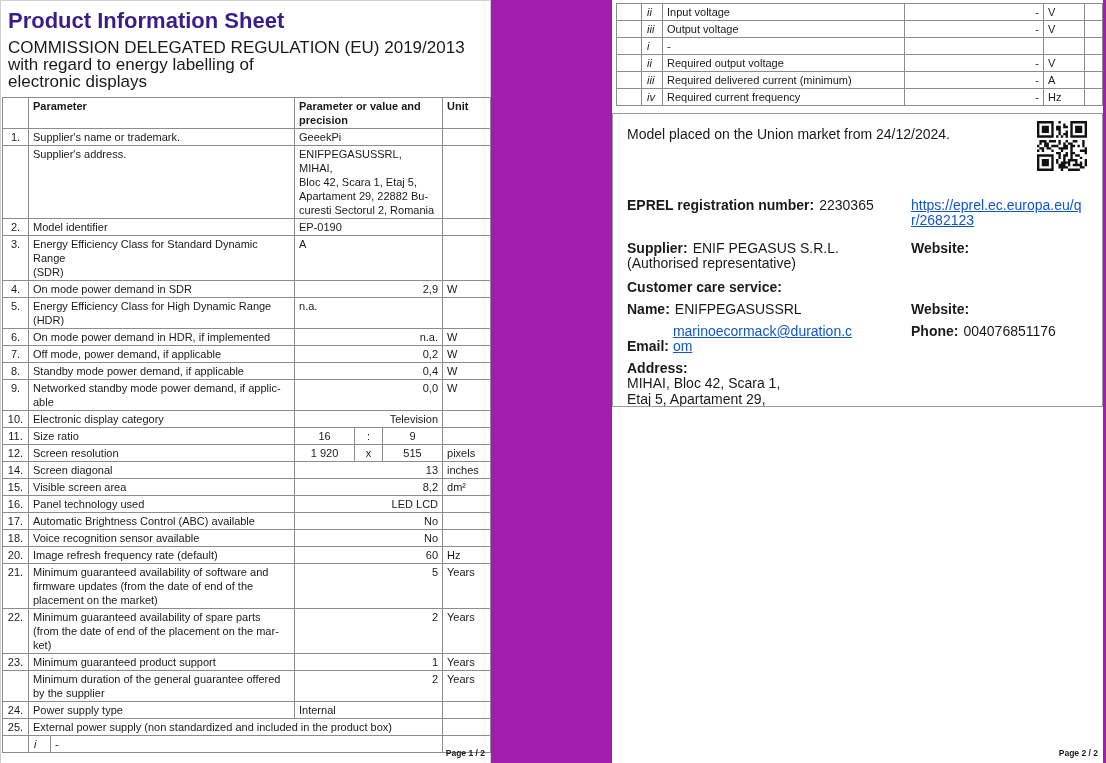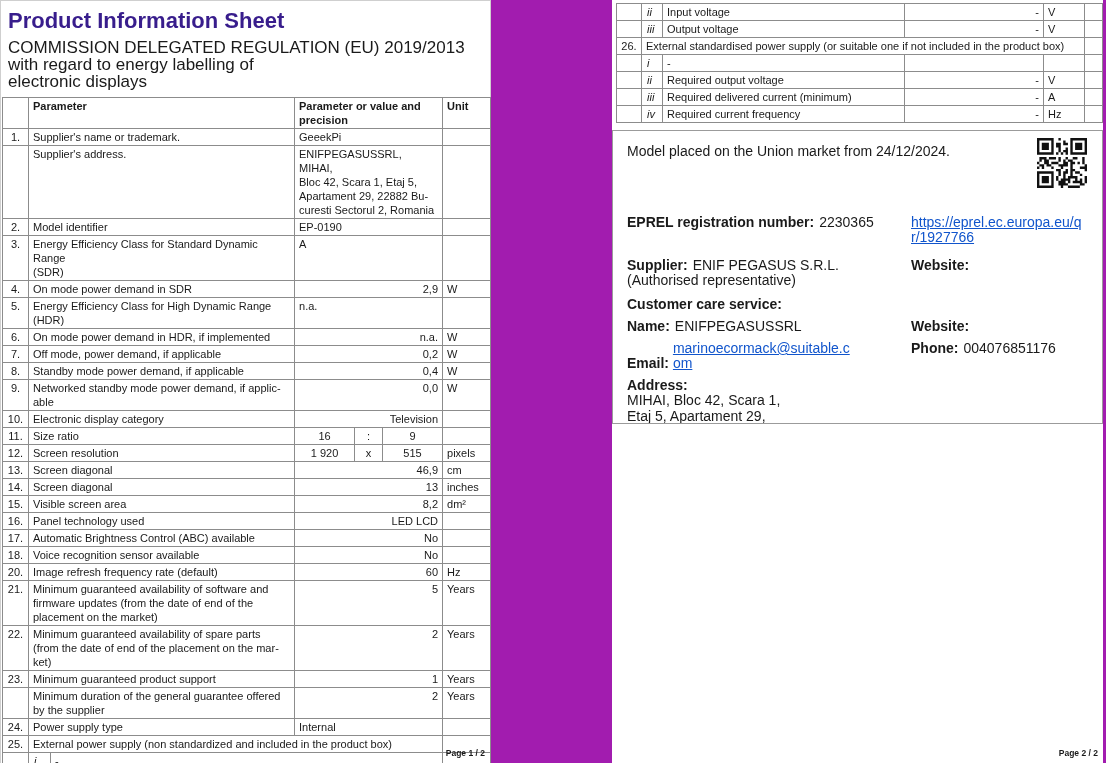--- a/index.html
+++ b/index.html
@@ -143,26 +143,20 @@
           </tr>
           <tr>
             <td class="num">12.</td>
             <td colspan="2">Screen resolution</td>
             <td class="ac">1 920</td>
             <td class="ac">x</td>
             <td class="ac">515</td>
             <td>pixels</td>
           </tr>
           <tr>
-            <td class="num">13.</td>
-            <td colspan="2">Screen diagonal</td>
-            <td class="ar" colspan="3">46,9</td>
-            <td>cm</td>
-          </tr>
-          <tr>
             <td class="num">14.</td>
             <td colspan="2">Screen diagonal</td>
             <td class="ar" colspan="3">13</td>
             <td>inches</td>
           </tr>
           <tr>
             <td class="num">15.</td>
             <td colspan="2">Visible screen area</td>
             <td class="ar" colspan="3">8,2</td>
             <td>dm²</td>
@@ -264,25 +258,20 @@
           </tr>
           <tr>
             <td class="num"></td>
             <td class="num sub">iii</td>
             <td>Output voltage</td>
             <td class="ar">-</td>
             <td>V</td>
             <td></td>
           </tr>
           <tr>
-            <td class="num">26.</td>
-            <td colspan="4">External standardised power supply (or suitable one if not included in the product box)</td>
-            <td></td>
-          </tr>
-          <tr>
             <td class="num"></td>
             <td class="num sub">i</td>
             <td>-</td>
             <td class="ar"></td>
             <td></td>
             <td></td>
           </tr>
           <tr>
             <td class="num"></td>
             <td class="num sub">ii</td>
@@ -315,21 +304,21 @@
 
       <svg class="qr" id="qr" viewBox="0 0 21 21">
           <path d="M0 0h1v1h-1zM1 0h1v1h-1zM2 0h1v1h-1zM3 0h1v1h-1zM4 0h1v1h-1zM5 0h1v1h-1zM6 0h1v1h-1zM9 0h1v1h-1zM14 0h1v1h-1zM15 0h1v1h-1zM16 0h1v1h-1zM17 0h1v1h-1zM18 0h1v1h-1zM19 0h1v1h-1zM20 0h1v1h-1zM0 1h1v1h-1zM6 1h1v1h-1zM11 1h1v1h-1zM14 1h1v1h-1zM20 1h1v1h-1zM0 2h1v1h-1zM2 2h1v1h-1zM3 2h1v1h-1zM4 2h1v1h-1zM6 2h1v1h-1zM8 2h1v1h-1zM9 2h1v1h-1zM11 2h1v1h-1zM12 2h1v1h-1zM14 2h1v1h-1zM16 2h1v1h-1zM17 2h1v1h-1zM18 2h1v1h-1zM20 2h1v1h-1zM0 3h1v1h-1zM2 3h1v1h-1zM3 3h1v1h-1zM4 3h1v1h-1zM6 3h1v1h-1zM8 3h1v1h-1zM9 3h1v1h-1zM14 3h1v1h-1zM16 3h1v1h-1zM17 3h1v1h-1zM18 3h1v1h-1zM20 3h1v1h-1zM0 4h1v1h-1zM2 4h1v1h-1zM3 4h1v1h-1zM4 4h1v1h-1zM6 4h1v1h-1zM9 4h1v1h-1zM12 4h1v1h-1zM14 4h1v1h-1zM16 4h1v1h-1zM17 4h1v1h-1zM18 4h1v1h-1zM20 4h1v1h-1zM0 5h1v1h-1zM6 5h1v1h-1zM9 5h1v1h-1zM11 5h1v1h-1zM12 5h1v1h-1zM14 5h1v1h-1zM20 5h1v1h-1zM0 6h1v1h-1zM1 6h1v1h-1zM2 6h1v1h-1zM3 6h1v1h-1zM4 6h1v1h-1zM5 6h1v1h-1zM6 6h1v1h-1zM8 6h1v1h-1zM10 6h1v1h-1zM12 6h1v1h-1zM14 6h1v1h-1zM15 6h1v1h-1zM16 6h1v1h-1zM17 6h1v1h-1zM18 6h1v1h-1zM19 6h1v1h-1zM20 6h1v1h-1zM1 8h1v1h-1zM2 8h1v1h-1zM3 8h1v1h-1zM5 8h1v1h-1zM6 8h1v1h-1zM7 8h1v1h-1zM9 8h1v1h-1zM12 8h1v1h-1zM15 8h1v1h-1zM16 8h1v1h-1zM19 8h1v1h-1zM1 9h1v1h-1zM3 9h1v1h-1zM4 9h1v1h-1zM9 9h1v1h-1zM11 9h1v1h-1zM13 9h1v1h-1zM14 9h1v1h-1zM19 9h1v1h-1zM0 10h1v1h-1zM3 10h1v1h-1zM4 10h1v1h-1zM6 10h1v1h-1zM7 10h1v1h-1zM8 10h1v1h-1zM11 10h1v1h-1zM12 10h1v1h-1zM14 10h1v1h-1zM15 10h1v1h-1zM17 10h1v1h-1zM19 10h1v1h-1zM1 11h1v1h-1zM2 11h1v1h-1zM4 11h1v1h-1zM5 11h1v1h-1zM9 11h1v1h-1zM10 11h1v1h-1zM11 11h1v1h-1zM12 11h1v1h-1zM14 11h1v1h-1zM20 11h1v1h-1zM0 12h1v1h-1zM2 12h1v1h-1zM6 12h1v1h-1zM10 12h1v1h-1zM14 12h1v1h-1zM18 12h1v1h-1zM19 12h1v1h-1zM20 12h1v1h-1zM8 13h1v1h-1zM9 13h1v1h-1zM12 13h1v1h-1zM14 13h1v1h-1zM15 13h1v1h-1zM20 13h1v1h-1zM0 14h1v1h-1zM1 14h1v1h-1zM2 14h1v1h-1zM3 14h1v1h-1zM4 14h1v1h-1zM5 14h1v1h-1zM6 14h1v1h-1zM9 14h1v1h-1zM11 14h1v1h-1zM12 14h1v1h-1zM14 14h1v1h-1zM16 14h1v1h-1zM17 14h1v1h-1zM0 15h1v1h-1zM6 15h1v1h-1zM9 15h1v1h-1zM11 15h1v1h-1zM14 15h1v1h-1zM18 15h1v1h-1zM0 16h1v1h-1zM2 16h1v1h-1zM3 16h1v1h-1zM4 16h1v1h-1zM6 16h1v1h-1zM8 16h1v1h-1zM11 16h1v1h-1zM13 16h1v1h-1zM14 16h1v1h-1zM15 16h1v1h-1zM16 16h1v1h-1zM20 16h1v1h-1zM0 17h1v1h-1zM2 17h1v1h-1zM3 17h1v1h-1zM4 17h1v1h-1zM6 17h1v1h-1zM8 17h1v1h-1zM10 17h1v1h-1zM11 17h1v1h-1zM12 17h1v1h-1zM13 17h1v1h-1zM16 17h1v1h-1zM18 17h1v1h-1zM20 17h1v1h-1zM0 18h1v1h-1zM2 18h1v1h-1zM3 18h1v1h-1zM4 18h1v1h-1zM6 18h1v1h-1zM9 18h1v1h-1zM10 18h1v1h-1zM11 18h1v1h-1zM13 18h1v1h-1zM15 18h1v1h-1zM16 18h1v1h-1zM17 18h1v1h-1zM18 18h1v1h-1zM20 18h1v1h-1zM0 19h1v1h-1zM6 19h1v1h-1zM9 19h1v1h-1zM10 19h1v1h-1zM11 19h1v1h-1zM12 19h1v1h-1zM18 19h1v1h-1zM19 19h1v1h-1zM0 20h1v1h-1zM1 20h1v1h-1zM2 20h1v1h-1zM3 20h1v1h-1zM4 20h1v1h-1zM5 20h1v1h-1zM6 20h1v1h-1zM10 20h1v1h-1zM13 20h1v1h-1zM14 20h1v1h-1zM15 20h1v1h-1zM16 20h1v1h-1zM17 20h1v1h-1z" fill="#111"></path>
         </svg>
 
       <div class="grid2 mt-eprel">
         <div>
           <span class="b">EPREL registration number:</span><span class="v">2230365</span>
         </div>
         <div>
-          <a class="link">https://eprel.ec.europa.eu/qr/1927766</a>
+          <a class="link">https://eprel.ec.europa.eu/qr/2682123</a>
         </div>
       </div>
 
       <div class="grid2 mt-supplier">
         <div>
           <span class="b">Supplier:</span><span class="v">ENIF PEGASUS S.R.L. (Authorised representative)</span>
         </div>
         <div><span class="b">Website:</span></div>
       </div>
 
@@ -338,21 +327,21 @@
       <div class="grid2 mt-xs">
         <div>
           <span class="b">Name:</span><span class="v">ENIFPEGASUSSRL</span>
         </div>
         <div><span class="b">Website:</span></div>
       </div>
 
       <div class="grid2 mt-xs">
         <div>
           <span class="b">Email:</span>
-          <a class="link">marinoecormack@suitable.com</a>
+          <a class="link">marinoecormack@duration.com</a>
         </div>
         <div>
           <span class="b">Phone:</span><span class="v">004076851176</span>
         </div>
       </div>
 
       <div class="mt-xs">
         <span class="b">Address:</span>
         <div class="addr">MIHAI, Bloc 42, Scara 1,
 Etaj 5, Apartament 29,

